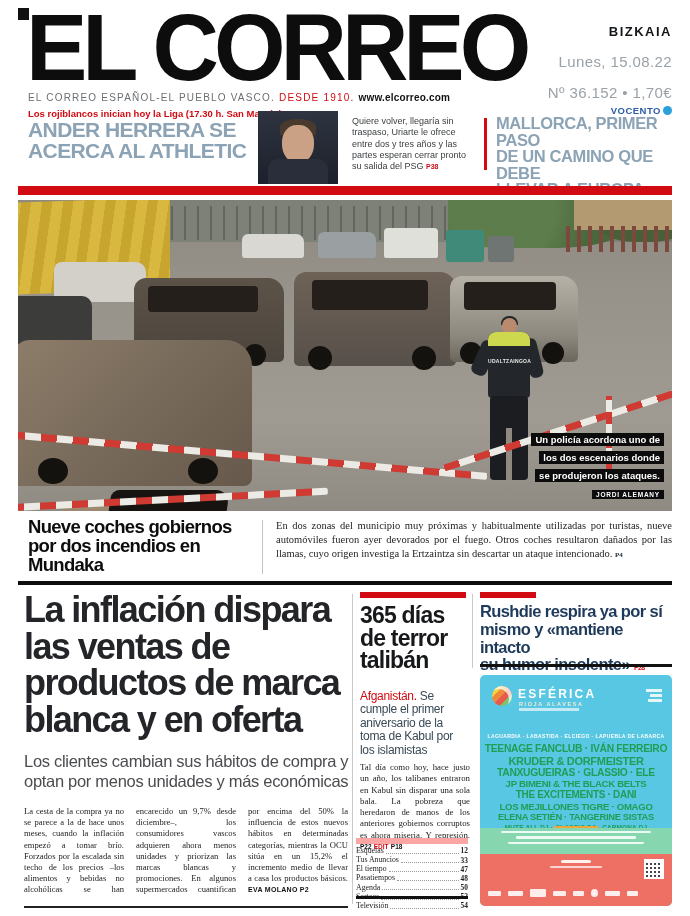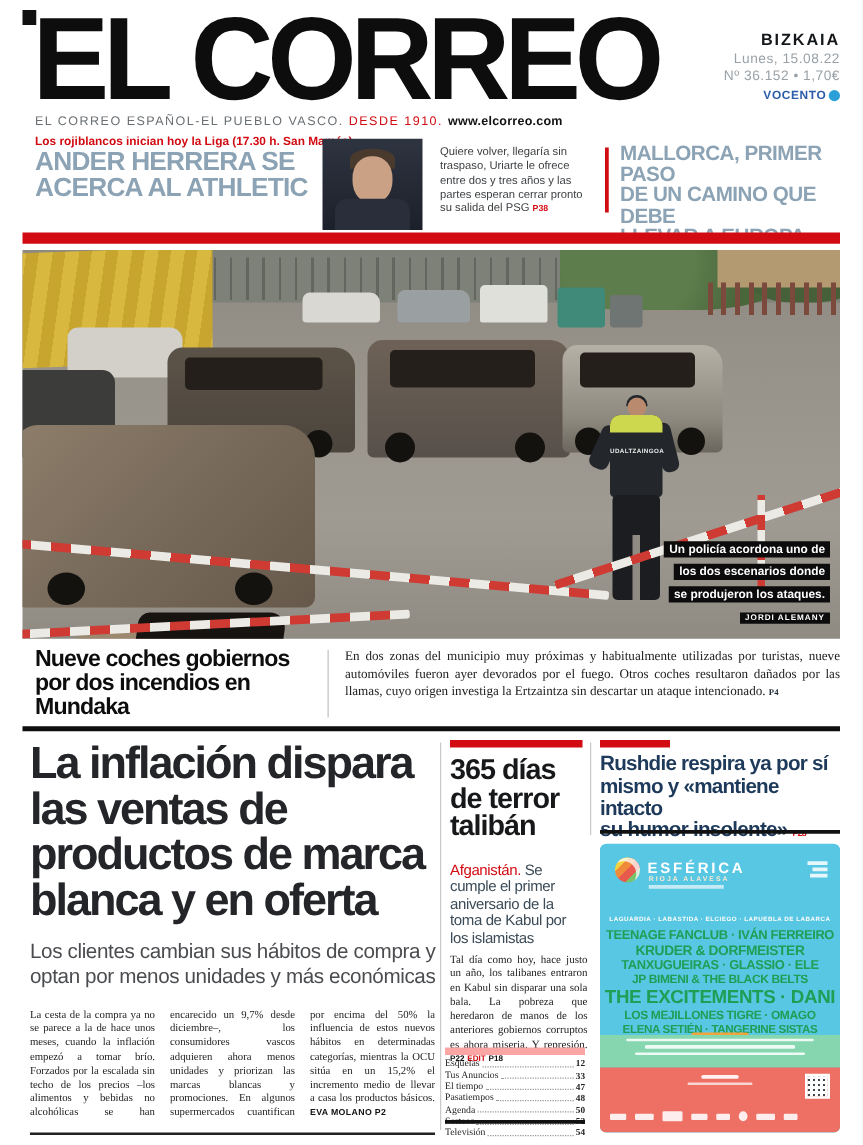--- a/index.html
+++ b/index.html
@@ -5,21 +5,21 @@
   * { margin:0; padding:0; box-sizing:border-box; }
   body { background:#e8e8e8; font-family:"Liberation Sans", sans-serif; }
   .page { position:relative; width:690px; height:916px; background:#fff; margin:0 auto; overflow:hidden; }
   .abs { position:absolute; }
 
   
   .fold-mark { left:18px; top:8px; width:11px; height:12px; background:#111; }
   .masthead-title { left:26px; top:10px; font-size:92px; font-weight:700; letter-spacing:-5px; line-height:0.82; color:#0d0d0d; transform:scaleY(1.02); transform-origin:left top; }
   .meta { right:18px; top:24px; text-align:right; }
   .meta .edition { font-size:13px; font-weight:700; letter-spacing:1.5px; color:#14171a; }
-  .meta .grayline { font-size:11px; color:#9aa2a8; margin-top:2px; letter-spacing:.4px; }
+  .meta .grayline { font-size:15px; color:#9aa2a8; margin-top:14px; letter-spacing:.4px; }
   .meta .vocento { margin-top:4px; font-size:9.5px; font-weight:700; color:#2a5caa; letter-spacing:.5px; display:flex; align-items:center; justify-content:flex-end; gap:2px; }
   .voc-circle { width:9px; height:9px; border-radius:50%; background:#2a9fd8; display:inline-block; }
   .subtitle { left:28px; top:92px; font-size:10px; letter-spacing:1.2px; color:#6a6f73; white-space:nowrap; }
   .subtitle .red { color:#d20a11; }
   .subtitle .site { color:#111; font-weight:700; letter-spacing:.2px; }
 
   
   .kicker { left:28px; top:108px; font-size:9.5px; font-weight:700; color:#d20a11; }
   .strip-headline { left:28px; top:120px; width:228px; font-size:21px; font-weight:700; color:#8ba3b4; line-height:.98; letter-spacing:-.6px; white-space:pre-line; }
   .herrera-photo { left:258px; top:111px; width:80px; height:73px; background:linear-gradient(180deg,#2e3440 0%,#232833 60%,#1b202a 100%); overflow:hidden; }
@@ -115,21 +115,21 @@
   .ad-brand { position:absolute; left:38px; top:12px; font-size:12px; font-weight:700; letter-spacing:2.2px; color:#fff; }
   .ad-brand-sub { position:absolute; left:39px; top:26px; font-size:5.5px; font-weight:700; letter-spacing:1.6px; color:#f4e9d2; }
   .ad-tag { position:absolute; left:39px; top:33px; width:60px; height:2.5px; background:rgba(255,255,255,.65); }
   .ad-date b { display:block; width:16px; height:3px; background:rgba(255,255,255,.85); margin:2px 0 0 auto; }
   .ad-date { position:absolute; right:10px; top:12px; }
   .ad-locs { position:absolute; left:0; top:58px; width:100%; text-align:center; font-size:5px; font-weight:700; letter-spacing:.4px; color:#fdfdfb; }
   .lineup { position:absolute; left:0; top:68px; width:100%; text-align:center; color:#1f9e56; font-weight:700; letter-spacing:-.3px; }
   .lineup div { white-space:nowrap; }
   .lu0{font-size:10.3px; line-height:1.12;} .lu1{font-size:11px; line-height:1.12;}
   .lu2{font-size:10.3px; line-height:1.12;} .lu3{font-size:9.6px; line-height:1.15;}
-  .lu4{font-size:15px; line-height:1.15;} .lu5{font-size:9.6px; line-height:1.15;}
+  .lu4{font-size:10px; line-height:1.15;} .lu5{font-size:9.6px; line-height:1.15;}
   .lu6{font-size:9.3px; line-height:1.15;} .ludj{font-size:6.4px; line-height:1.5; letter-spacing:.2px;}
   .ad-mint { position:absolute; left:0; bottom:52px; width:100%; height:26px; background:#86d6b0; }
   .ad-mint i { display:block; height:2.4px; background:rgba(255,255,255,.85); border-radius:1px; margin:3px auto 0; }
   .ad-coral { position:absolute; left:0; bottom:0; width:100%; height:52px; background:#ee6f64; }
   .ad-coral .mini-logo { position:absolute; left:50%; top:6px; width:30px; height:3px; background:rgba(255,255,255,.9); transform:translateX(-50%); border-radius:2px; }
   .ad-coral .mini-logo2 { position:absolute; left:50%; top:12px; width:52px; height:2.4px; background:rgba(255,255,255,.7); transform:translateX(-50%); border-radius:2px; }
   .ad-qr { position:absolute; right:8px; top:5px; width:20px; height:20px; background:repeating-linear-gradient(0deg,#24262b 0 2px,#fff 2px 4px), repeating-linear-gradient(90deg,#24262b 0 2px,#fff 2px 4px); background-blend-mode:screen; border:2px solid #fff; }
   .sponsors { position:absolute; left:8px; bottom:9px; width:150px; display:flex; gap:7px; align-items:center; }
   .sponsors i { display:block; height:5px; background:rgba(255,255,255,.88); border-radius:1px; }
   .ad-orange { position:absolute; left:50%; bottom:76px; width:46px; height:4px; border-radius:2px; background:#f0a43c; transform:translateX(-50%); }

